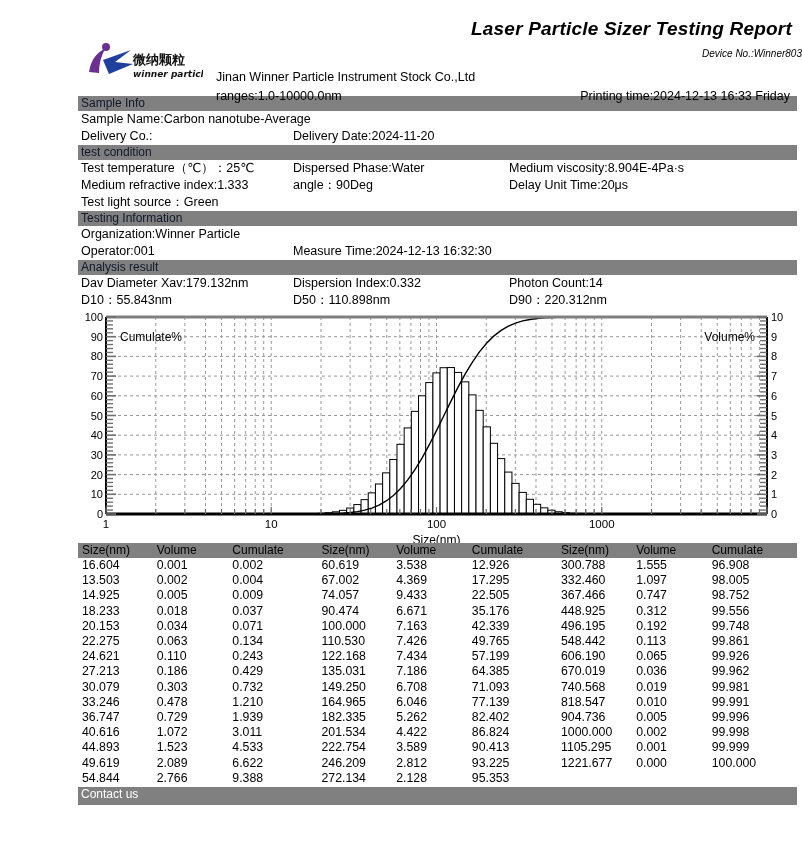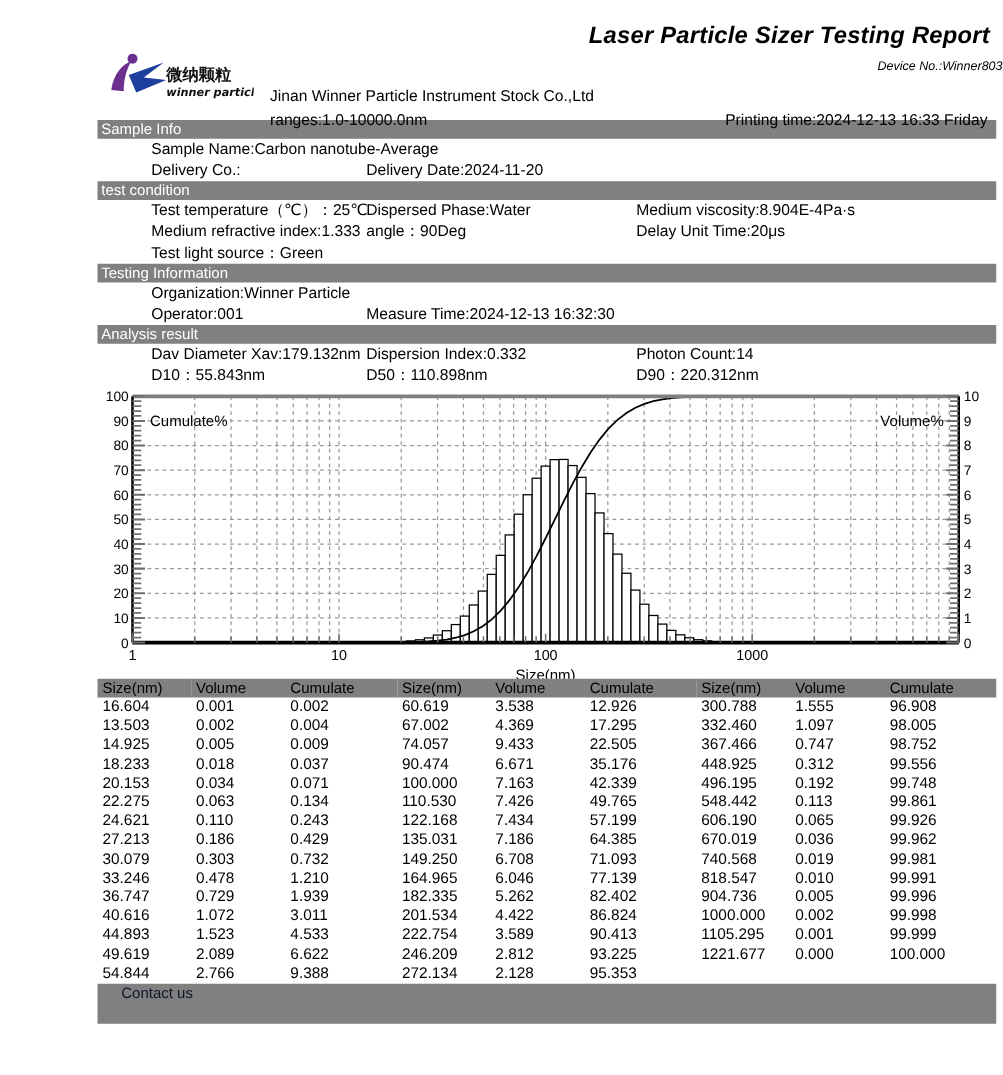--- a/index.html
+++ b/index.html
@@ -21,30 +21,30 @@
     font-size:10px;font-style:italic;
   }
   .logo{position:absolute;left:85px;top:42px;width:118px;height:44px;}
   .logo svg{display:block;}
   .company{position:absolute;left:216px;top:70px;font-size:12.5px;}
   .ranges{position:absolute;left:216px;top:89px;font-size:12.5px;}
   .printing{position:absolute;right:12px;top:89px;font-size:12.5px;}
 
   
   .sec-bar{
-    background:#808080;color:#ffffff;font-size:12px;
+    background:#808080;color:#0f172a;font-size:12px;
     height:15px;line-height:15px;padding-left:3px;
     margin:0 0 0 0;width:719px;margin-left:78px;
     box-sizing:border-box;
   }
   .row{
     margin-left:81px;width:716px;height:17px;line-height:17px;
     font-size:12.5px;position:relative;
   }
-  .c1{position:absolute;left:0;margin-left:40px;}
+  .c1{position:absolute;left:0;}
   .c2{position:absolute;left:212px;}
   .c3{position:absolute;left:428px;}
 
   
   .chart-wrap{position:relative;margin-left:78px;width:719px;height:232px;margin-top:2px;}
   .chart-wrap svg{display:block;}
 
   
   .tbl{margin-left:78px;width:719px;border-collapse:collapse;font-size:12px;}
   .tbl thead th{
@@ -53,22 +53,22 @@
   }
   .tbl tbody td{
     height:15.2px;line-height:15.2px;padding:0 0 0 4px;font-size:12.3px;
     white-space:nowrap;
   }
   .colw-s{width:74px;}
   .colw-v{width:76px;}
   .colw-c{width:90px;margin-left:12px;}
 
   .footer-bar{
-    background:#808080;color:#0f172a;font-size:12px;
-    height:32px;line-height:15px;padding-left:19px;
+    background:#808080;color:#ffffff;font-size:12px;
+    height:18px;line-height:15px;padding-left:3px;
     width:719px;margin-left:78px;box-sizing:border-box;margin-top:1px;
   }
 </style>
 </head>
 <body>
 
 <div class="page">
 
   <div class="header">
     <div class="report-title">Laser Particle Sizer Testing Report</div>

